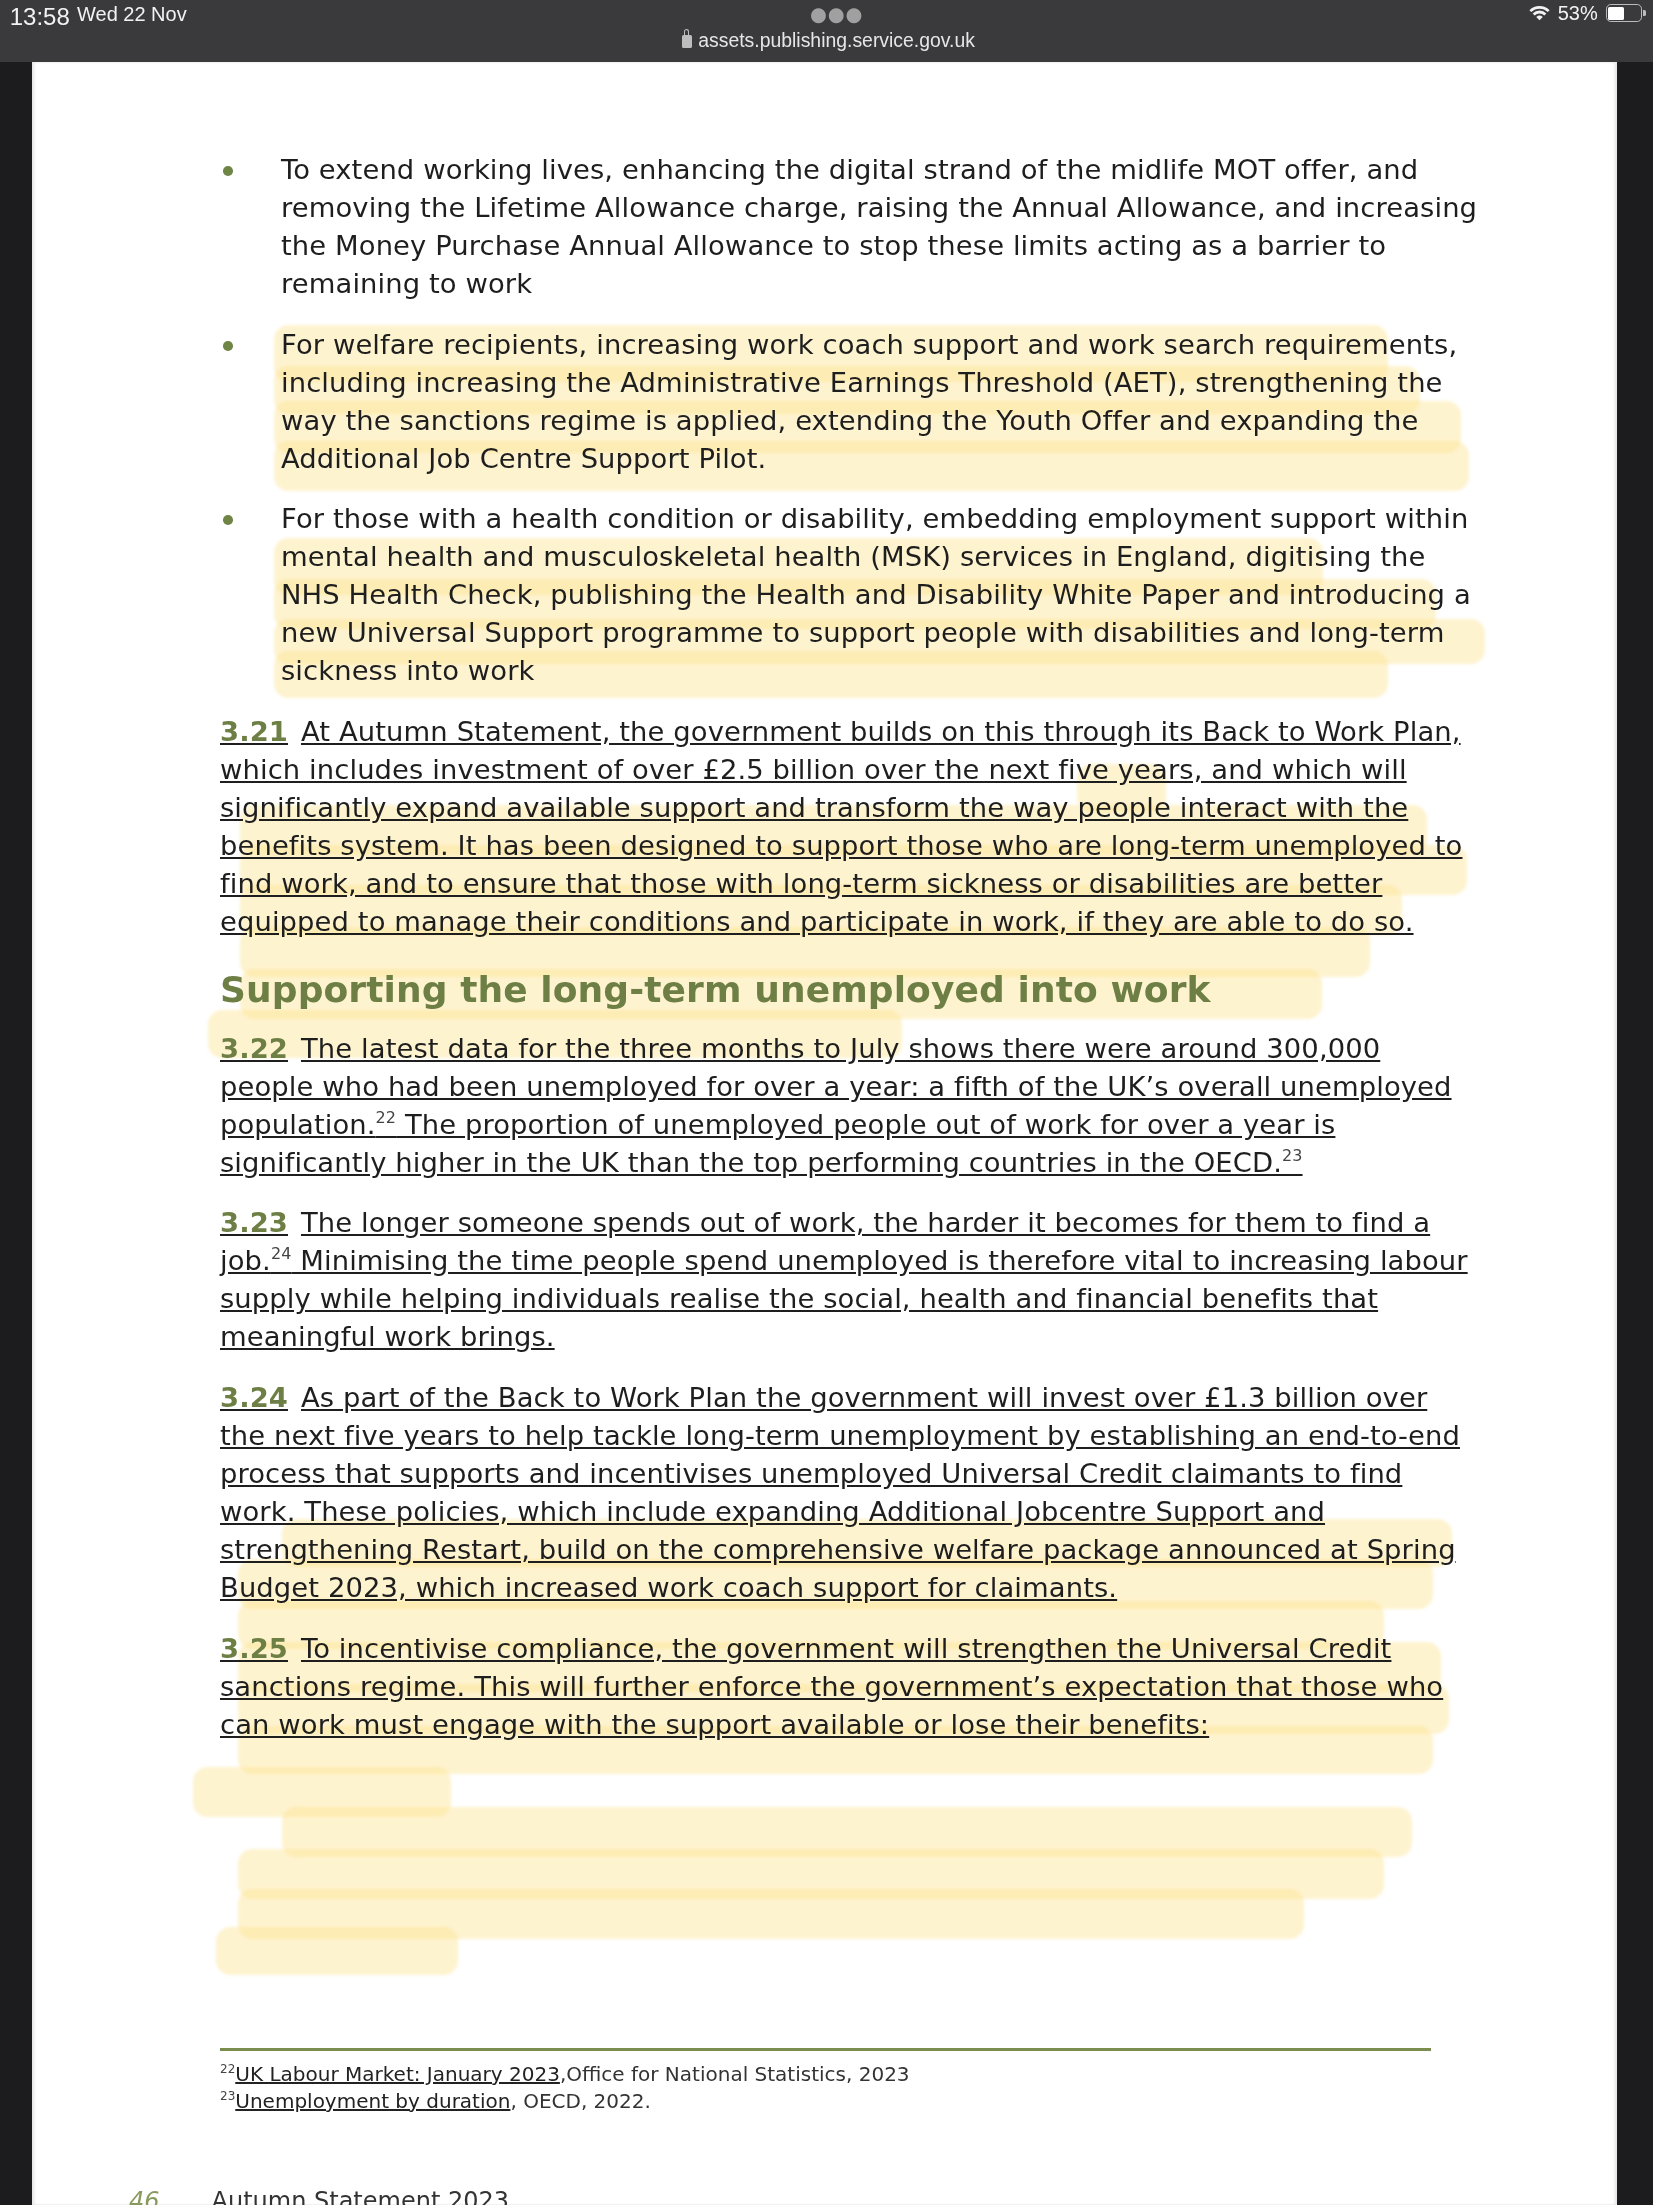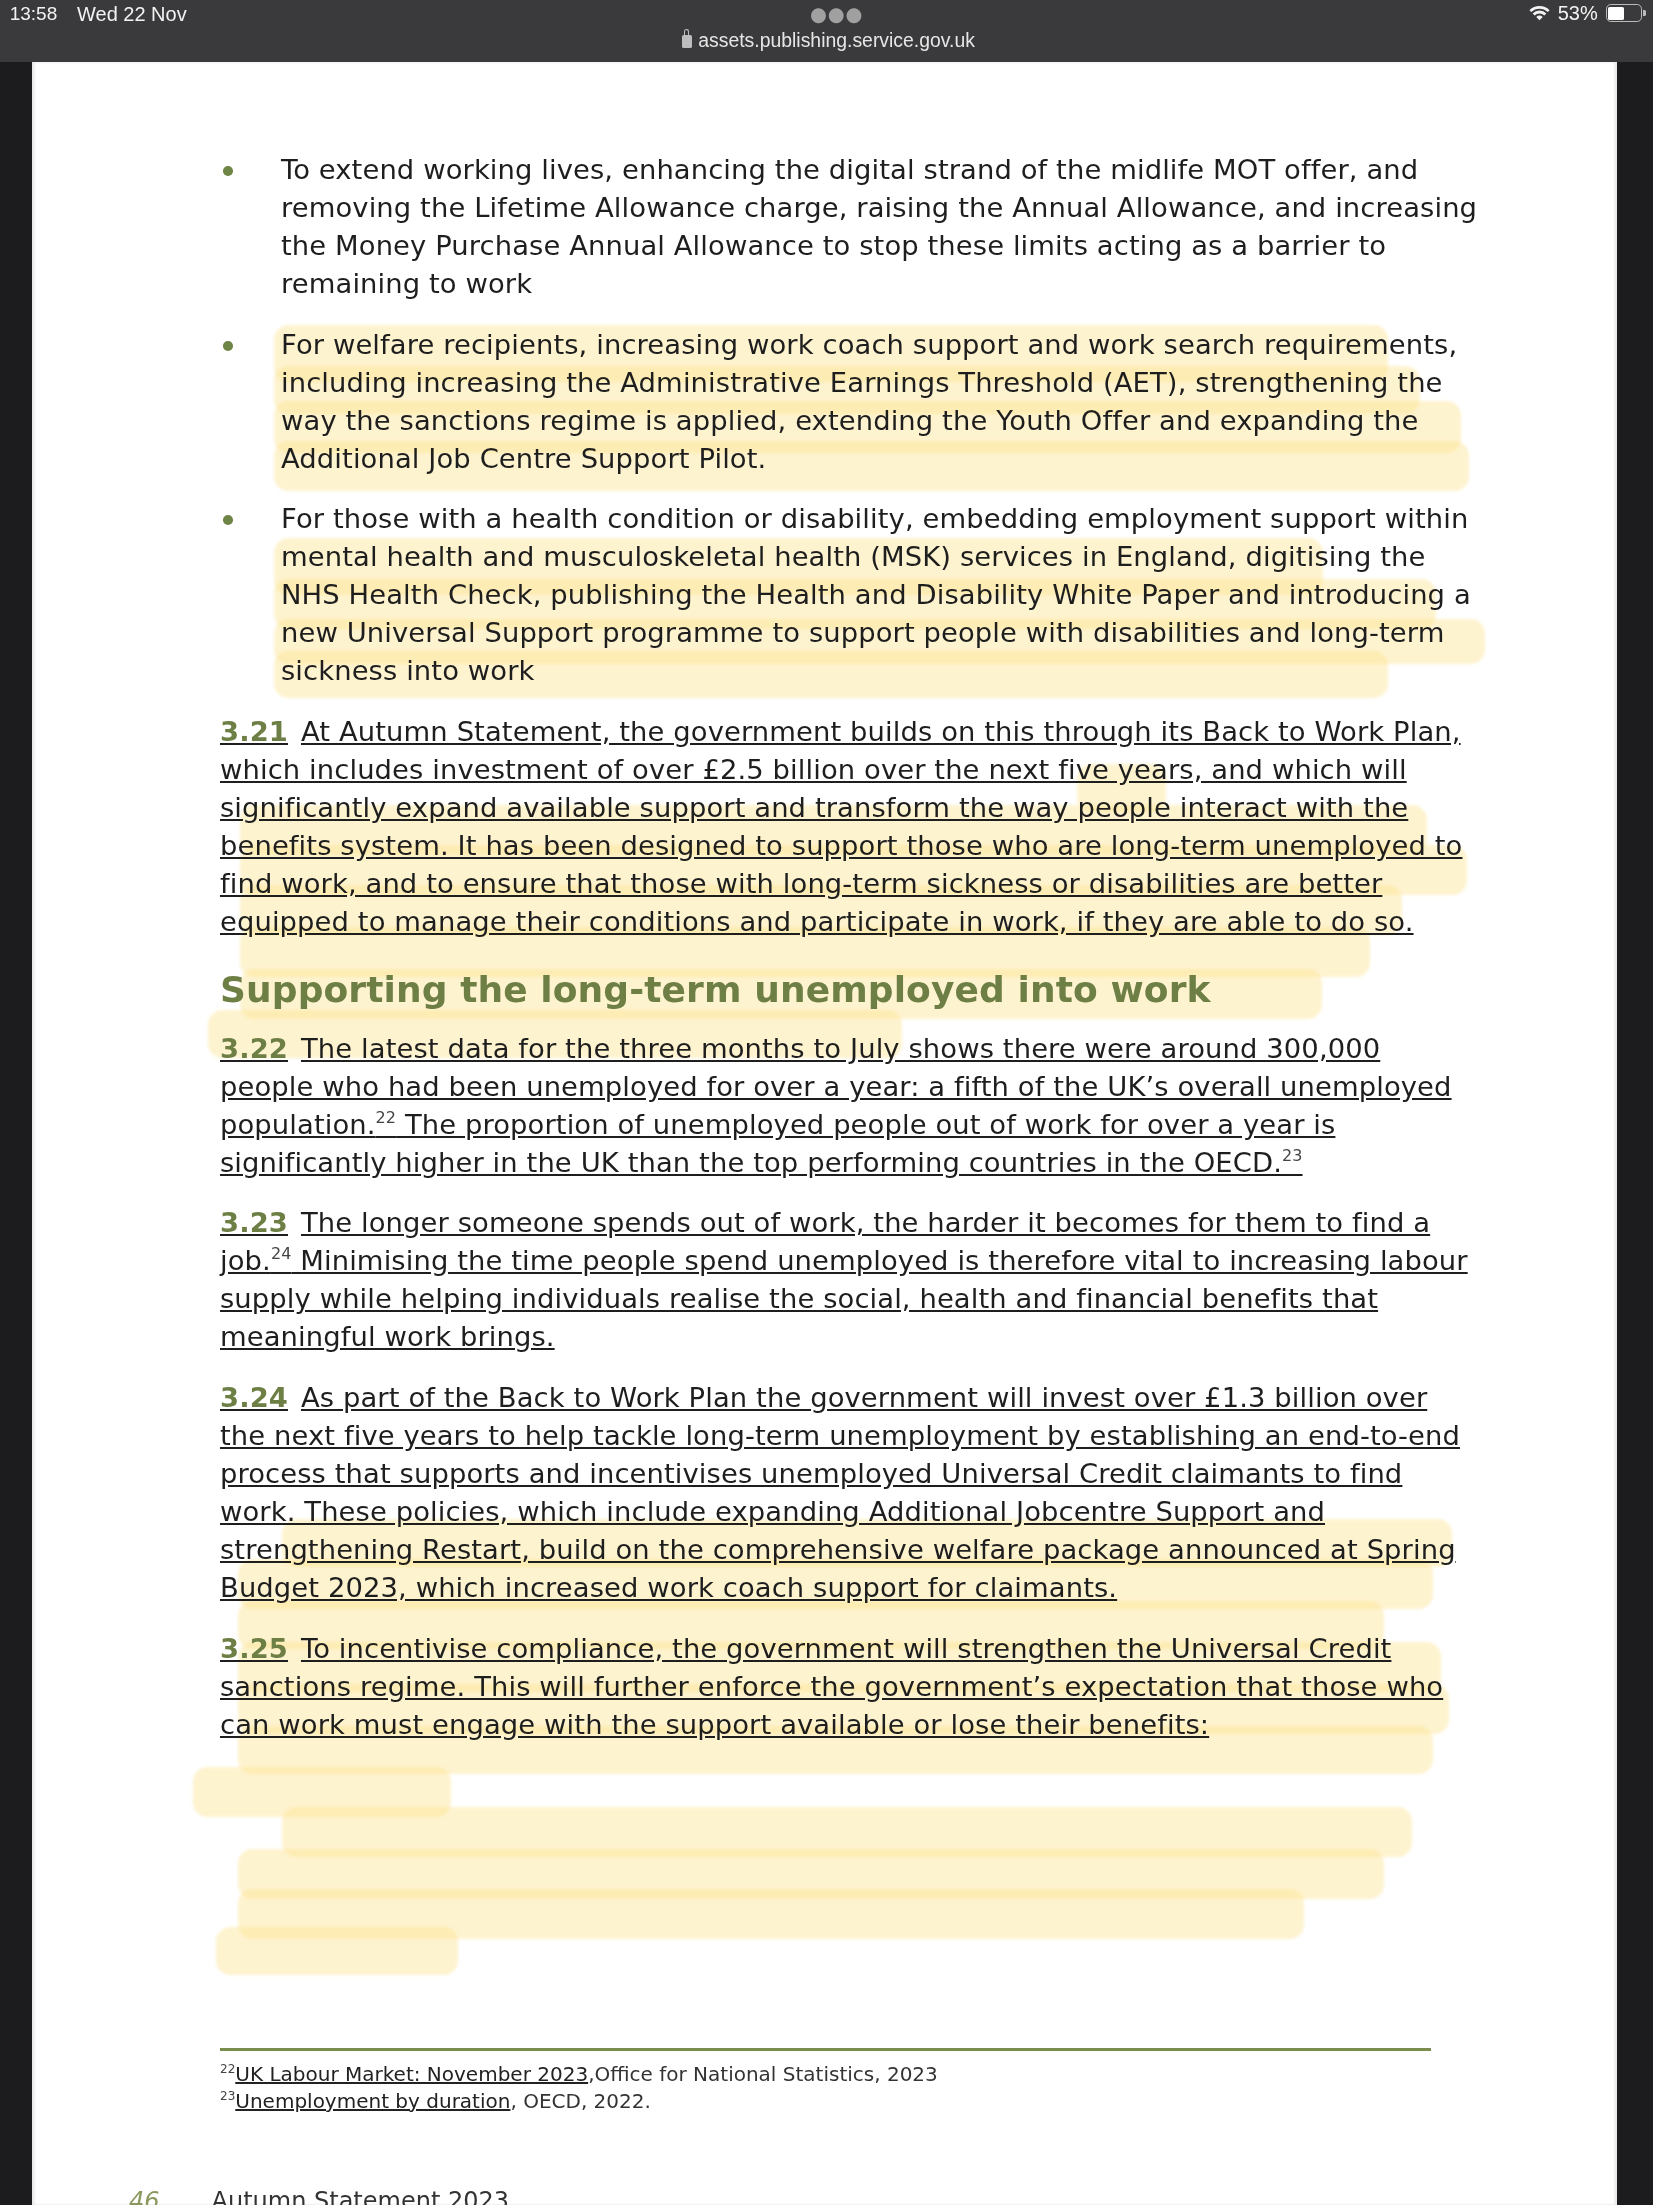--- a/index.html
+++ b/index.html
@@ -7,21 +7,21 @@
     width: 1653px; height: 2205px; overflow: hidden;
     background: #1c1c1e;
     font-family: "DejaVu Sans", sans-serif;
     position: relative;
   }
   
   .topbar {
     position: absolute; left: 0; top: 0; width: 1653px; height: 62px;
     background: #3a3a3c; color: #f2f2f2;
   }
-  .status-time { position: absolute; left: 9.7px; top: 3.2px; font-size: 19px; font-family: "Liberation Sans", sans-serif; }
+  .status-time { position: absolute; left: 9.7px; top: 3.2px; font-size: 24px; font-family: "Liberation Sans", sans-serif; }
   .status-date { position: absolute; left: 77px; top: 3.2px; font-size: 20px; font-family: "Liberation Sans", sans-serif; }
   .dots { position: absolute; left: 810px; top: 3.2px; font-size: 19.4px; color: #a0a0a0; letter-spacing: 0.8px; }
   .status-right { position: absolute; right: 11.3px; top: 1.6px; display: flex; align-items: center; gap: 8px; font-size: 20px; font-family: "Liberation Sans", sans-serif; }
   .wifi { width: 21px; height: 18px; }
   .battery { width: 36px; height: 18px; border: 1.6px solid #bbb; border-radius: 4.8px; position: relative; box-sizing: border-box; }
   .battery .fill { position: absolute; left: 1.6px; top: 1.6px; bottom: 1.6px; background: #fff; border-radius: 1.6px; }
   .battery .nub { position: absolute; right: -4.8px; top: 4.8px; width: 2.4px; height: 5.7px; background: #bbb; border-radius: 0 1.6px 1.6px 0; }
   .url { position: absolute; left: 2px; width: 1653px; top: 29px; text-align: center; font-size: 19.4px; color: #e6e6e6; font-family: "Liberation Sans", sans-serif; }
   .lock { display: inline-block; width: 9.7px; height: 13px; background: #bdbdbd; border-radius: 1.6px; vertical-align: -0.8px; margin-right: 6.5px; position: relative; }
   .lock::before { content: ""; position: absolute; left: 1.6px; top: -5.7px; width: 3.2px; height: 4.8px; border: 1.6px solid #bdbdbd; border-bottom: none; border-radius: 4px 4px 0 0; }
@@ -143,21 +143,21 @@
     <p class="para">
       <span class="pnum">3.24</span><span>As part of the Back to Work Plan the government will invest over £1.3 billion over the next five years to help tackle long-term unemployment by establishing an end-to-end process that supports and incentivises unemployed Universal Credit claimants to find work. These policies, which include expanding Additional Jobcentre Support and strengthening Restart, build on the comprehensive welfare package announced at Spring Budget 2023, which increased work coach support for claimants.</span>
     </p>
     <p class="para">
       <span class="pnum">3.25</span><span>To incentivise compliance, the government will strengthen the Universal Credit sanctions regime. This will further enforce the government’s expectation that those who can work must engage with the support available or lose their benefits:</span>
     </p>
   </div>
 
   <div class="fn-rule" style="left:188px; top:1986px;"></div>
   <div class="footnotes" style="left:188px; top:1999px;">
-    <div><sup>22</sup><a>UK Labour Market: November 2023</a><span>,Office for National Statistics, 2023</span></div>
+    <div><sup>22</sup><a>UK Labour Market: January 2023</a><span>,Office for National Statistics, 2023</span></div>
     <div><sup>23</sup><a>Unemployment by duration</a><span>, OECD, 2022.</span></div>
   </div>
 
   <div class="pagefoot" style="left:97px; top:2125px;">
     <span class="pno">46</span><span>Autumn Statement 2023</span>
   </div>
 </div>
 
 
 </body></html>

